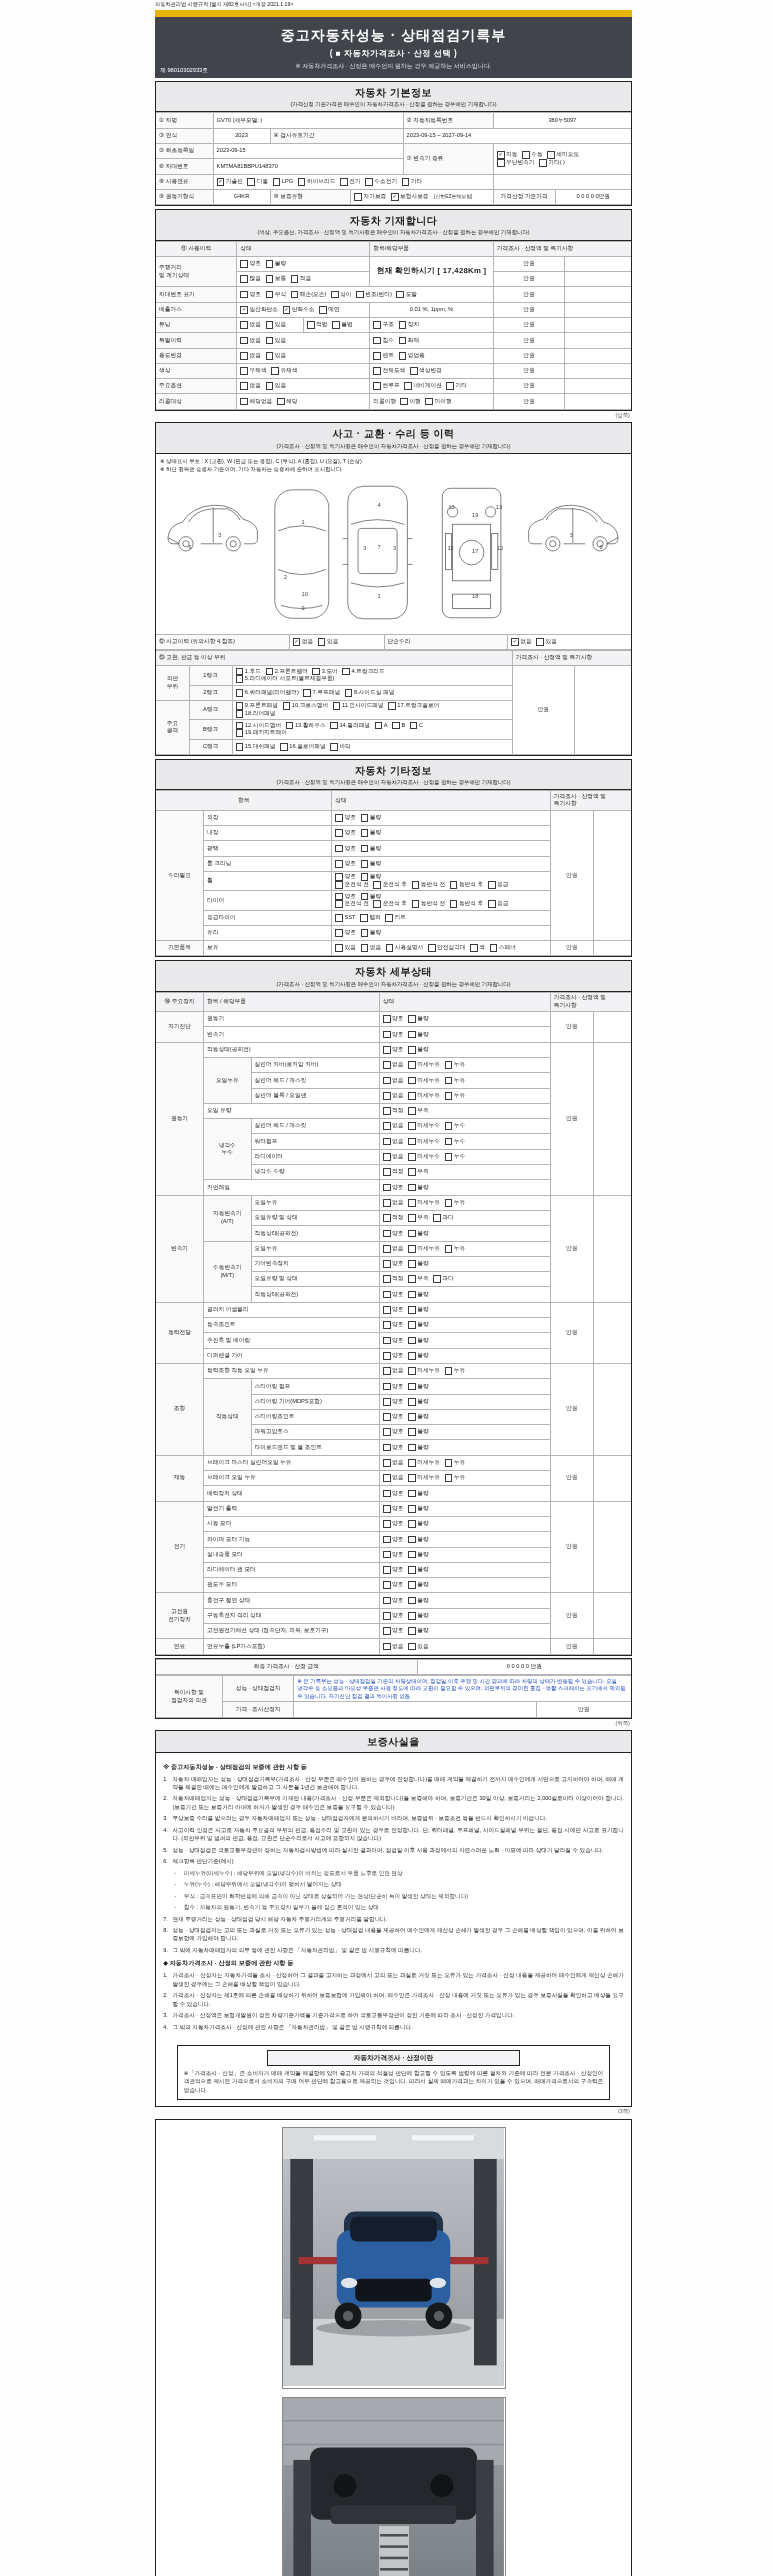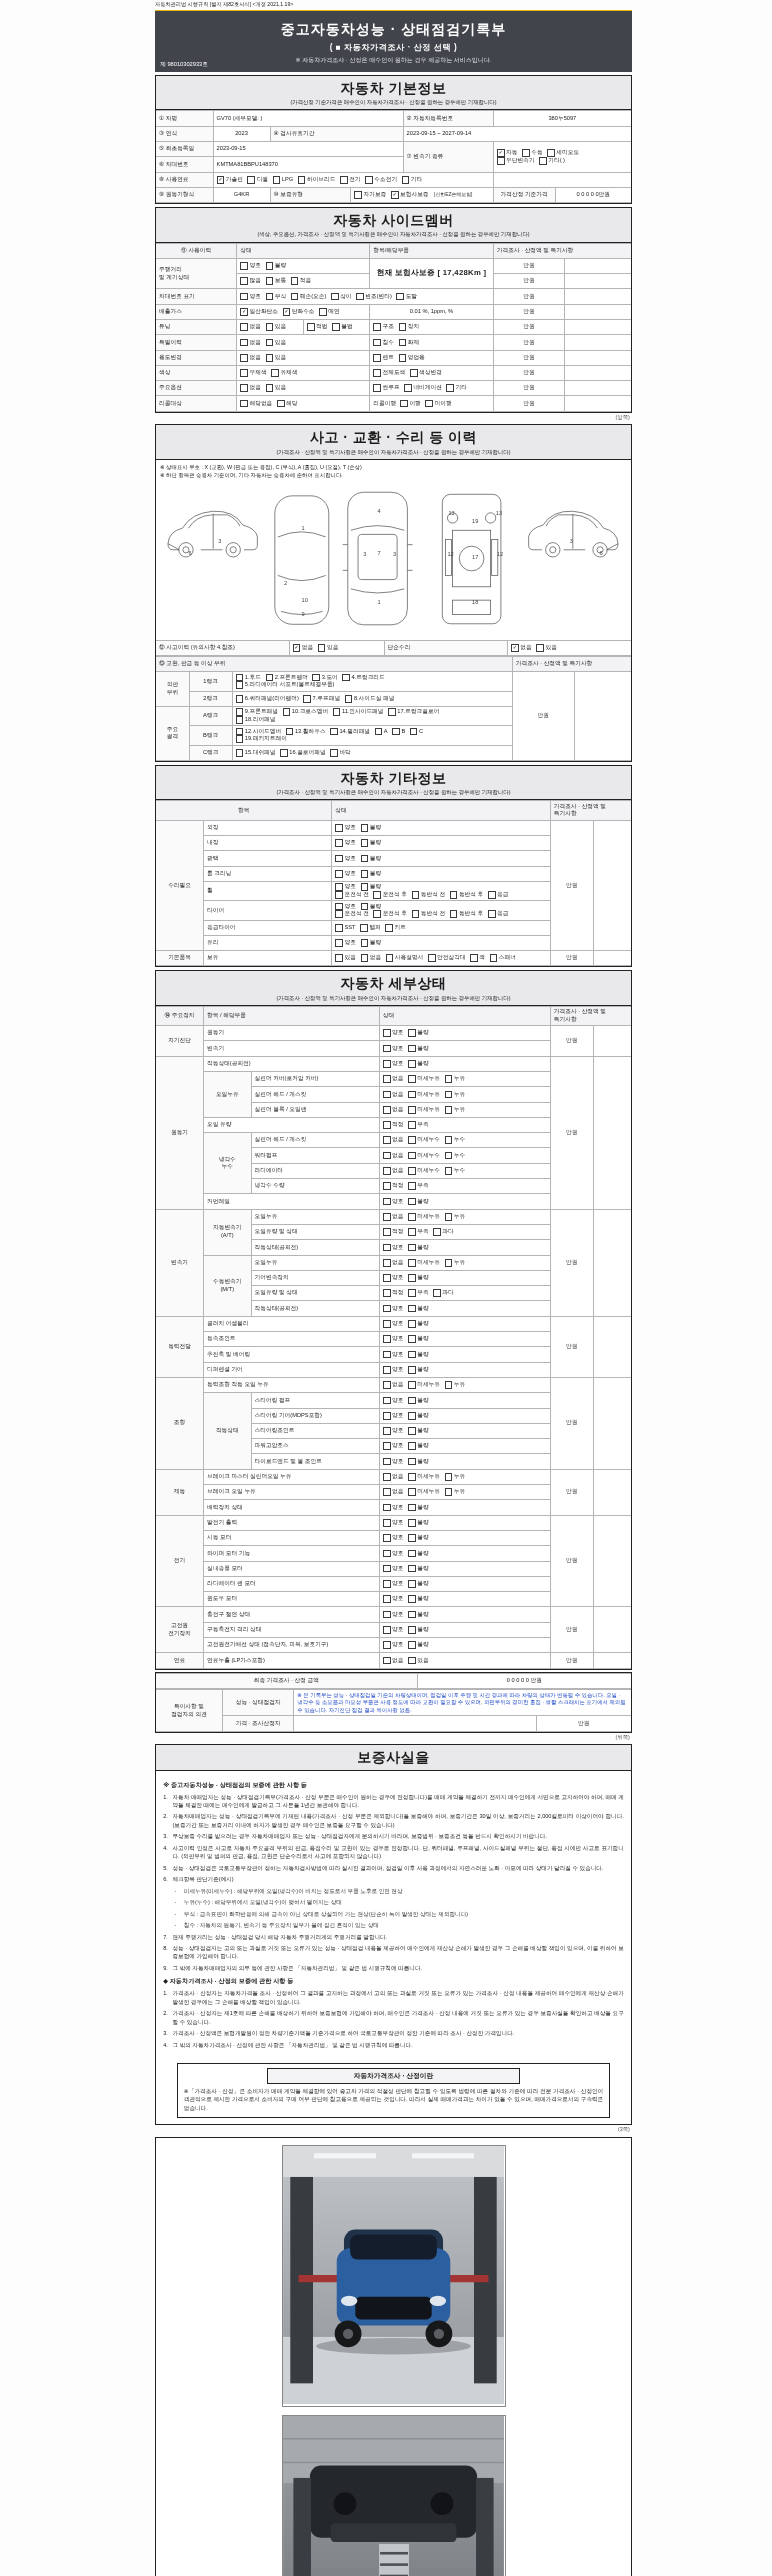--- a/index.html
+++ b/index.html
@@ -1,28 +1,28 @@
 <!DOCTYPE html>
 <html style="font-size:8.2px"><head>
 <meta charset="utf-8">
 <style>
   html,body{margin:0;padding:0;background:#fdfdfd;}
   body{width:773px;font-family:"Liberation Sans","DejaVu Sans",sans-serif;color:#1b1b1b;}
   .page{width:477px;margin-left:155px;position:relative;padding-bottom:2.1px;}
   .topnote{font-size:5.2px;color:#222;padding:1px 0 1.5px 0;}
   
-  .titleband{position:relative;background:#41454b;color:#fff;text-align:center;padding:10.3px 0 7.2px 0;border-top:1px solid #eab308;}
+  .titleband{position:relative;background:#41454b;color:#fff;text-align:center;padding:10.3px 0 7.2px 0;border-top:7px solid #eab308;}
   .titleband .t1{font-size:14px;font-weight:bold;letter-spacing:1px;}
   .titleband .t2{font-size:8.2px;font-weight:bold;margin-top:3.6px;letter-spacing:0.5px;}
   .titleband .t3{font-size:6px;color:#e3e4e6;margin-top:2.6px;}
   .docno{position:absolute;left:5.2px;bottom:3.1px;font-size:5.7px;color:#fff;}
   
   .sec{border:1px solid #222;margin-top:2.6px;background:#fff;}
   .band{background:#e9e9eb;text-align:center;padding:4.1px 0 3.1px 0;border-bottom:1px solid #222;}
-  .band .bt{font-size:14px;font-weight:bold;letter-spacing:0.5px;}
+  .band .bt{font-size:10px;font-weight:bold;letter-spacing:0.5px;}
   .band .bs{font-size:5.4px;margin-top:1.5px;color:#222;}
   table.ftab{width:100%;border-collapse:collapse;table-layout:fixed;font-size:5.7px;}
   table.ftab td{border:0.5px solid #b5b5b8;padding:1.5px 3.1px;vertical-align:middle;line-height:1.35;word-break:keep-all;height:11.3px;}
   table.ftab tr td:first-child{border-left:none;}
   table.ftab tr td:last-child{border-right:none;}
   .lb{background:#fafafa;}
   .hd{background:#f3f3f5;}
   .ctr{text-align:center;}
   .won{text-align:center;color:#333;}
   .big{font-size:7.7px;font-weight:bold;letter-spacing:0.3px;}
@@ -140,21 +140,21 @@
               <td class="lb ctr">가격산정 기준가격</td>
               <td class="ctr">0 0 0 0 0만원</td>
             </tr>
           </tbody>
         </table>
       </div>
   </div>
 
   <div class="sec">
     <div class="band">
-      <div class="bt">자동차 사이드멤버</div>
+      <div class="bt">자동차 기재합니다</div>
       <div class="bs">(색상, 주요옵션, 가격조사 · 산정액 및 특기사항은 매수인이 자동차가격조사 · 산정을 원하는 경우에만 기재합니다)</div>
     </div>
     <div>
         <table class="ftab">
           <colgroup>
             <col style="width: 17%;">
             <col style="width: 14%;">
             <col style="width: 14%;">
             <col style="width: 14%;">
             <col style="width: 12%;">
@@ -169,21 +169,21 @@
               <td colspan="2" class="hd">가격조사 · 산정액 및 특기사항</td>
             </tr>
             <tr>
               <td rowspan="2" class="lb">주행거리<br>및 계기상태</td>
               <td colspan="2">
                 <div class="cbl">
                   <span class="cb"><span class="bx"></span>양호</span>
                   <span class="cb"><span class="bx"></span>불량</span>
                 </div>
               </td>
-              <td rowspan="2" colspan="2" class="big ctr">현재 보험사보증 [ 17,428Km ]</td>
+              <td rowspan="2" colspan="2" class="big ctr">현재 확인하시기 [ 17,428Km ]</td>
               <td class="won">만원</td>
               <td></td>
             </tr>
             <tr>
               <td colspan="2">
                 <div class="cbl">
                   <span class="cb"><span class="bx"></span>많음</span>
                   <span class="cb"><span class="bx"></span>보통</span>
                   <span class="cb"><span class="bx"></span>적음</span>
                 </div>

